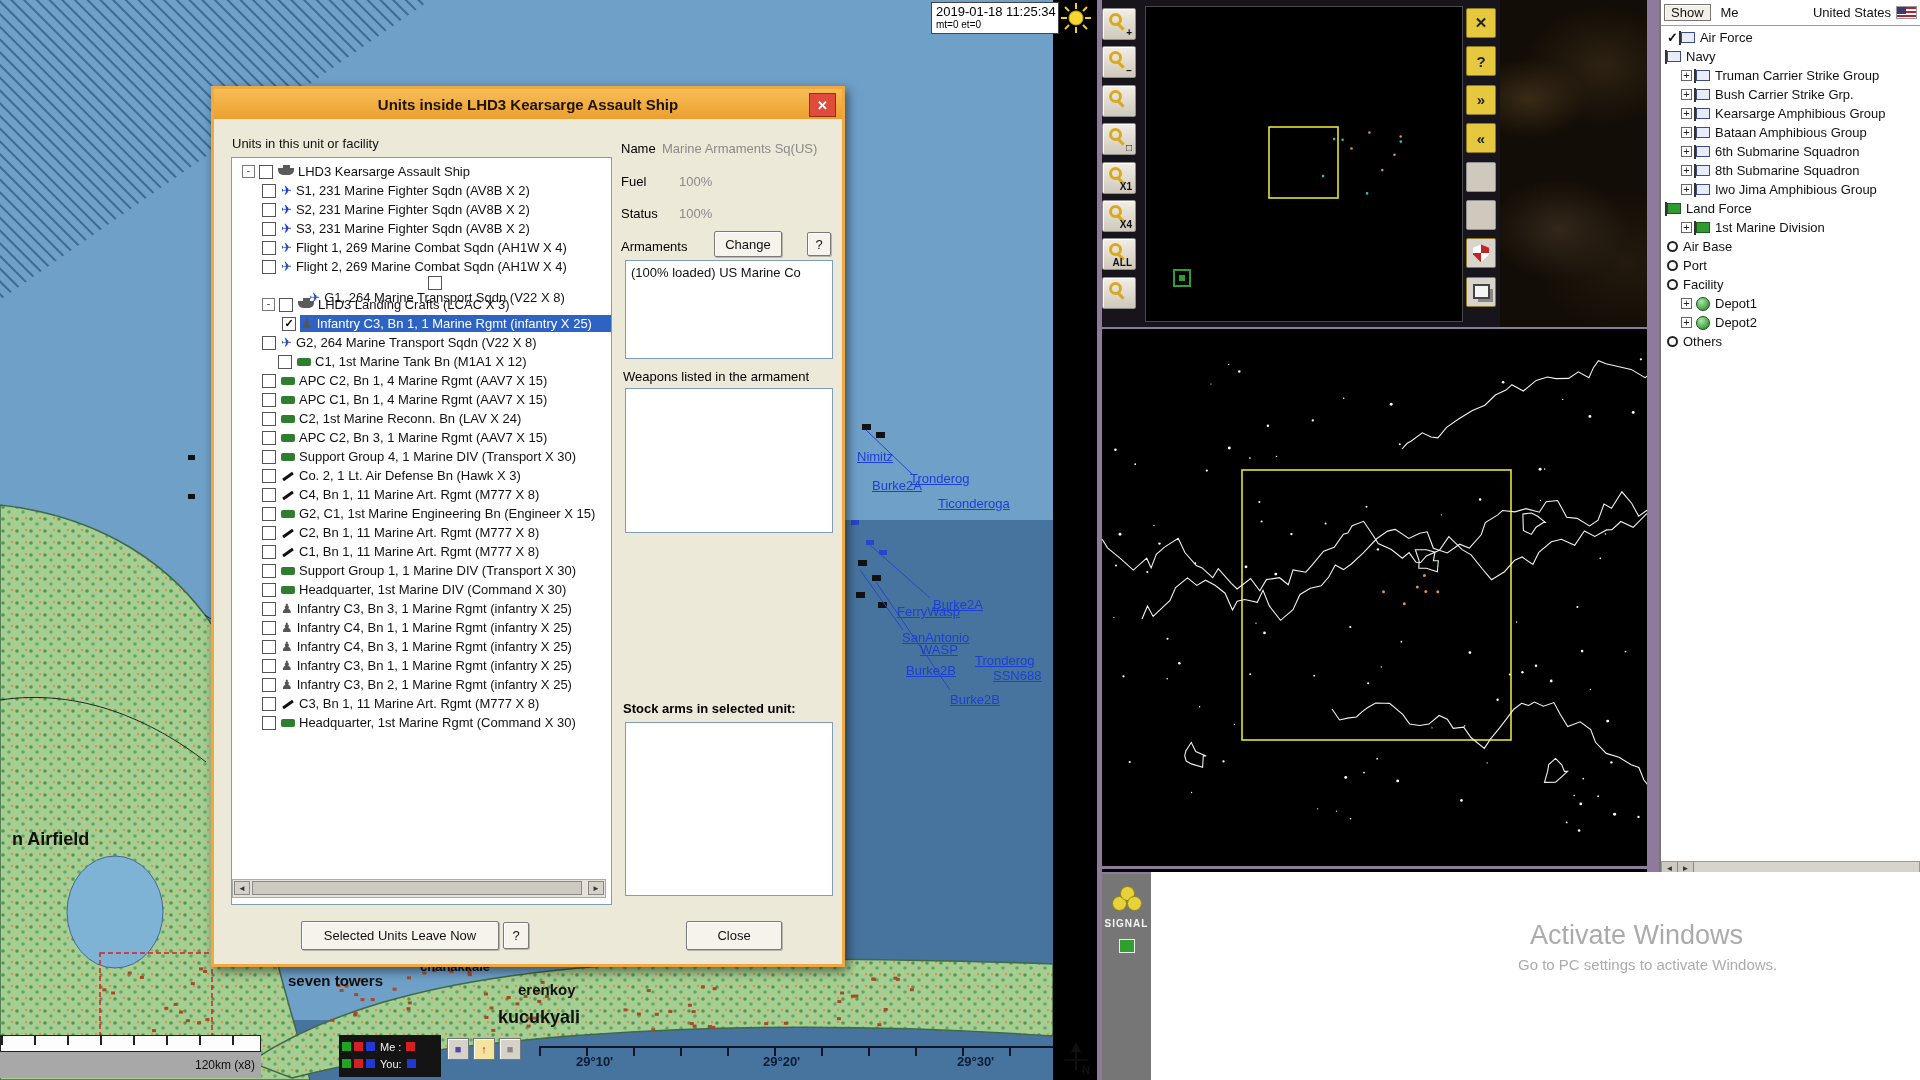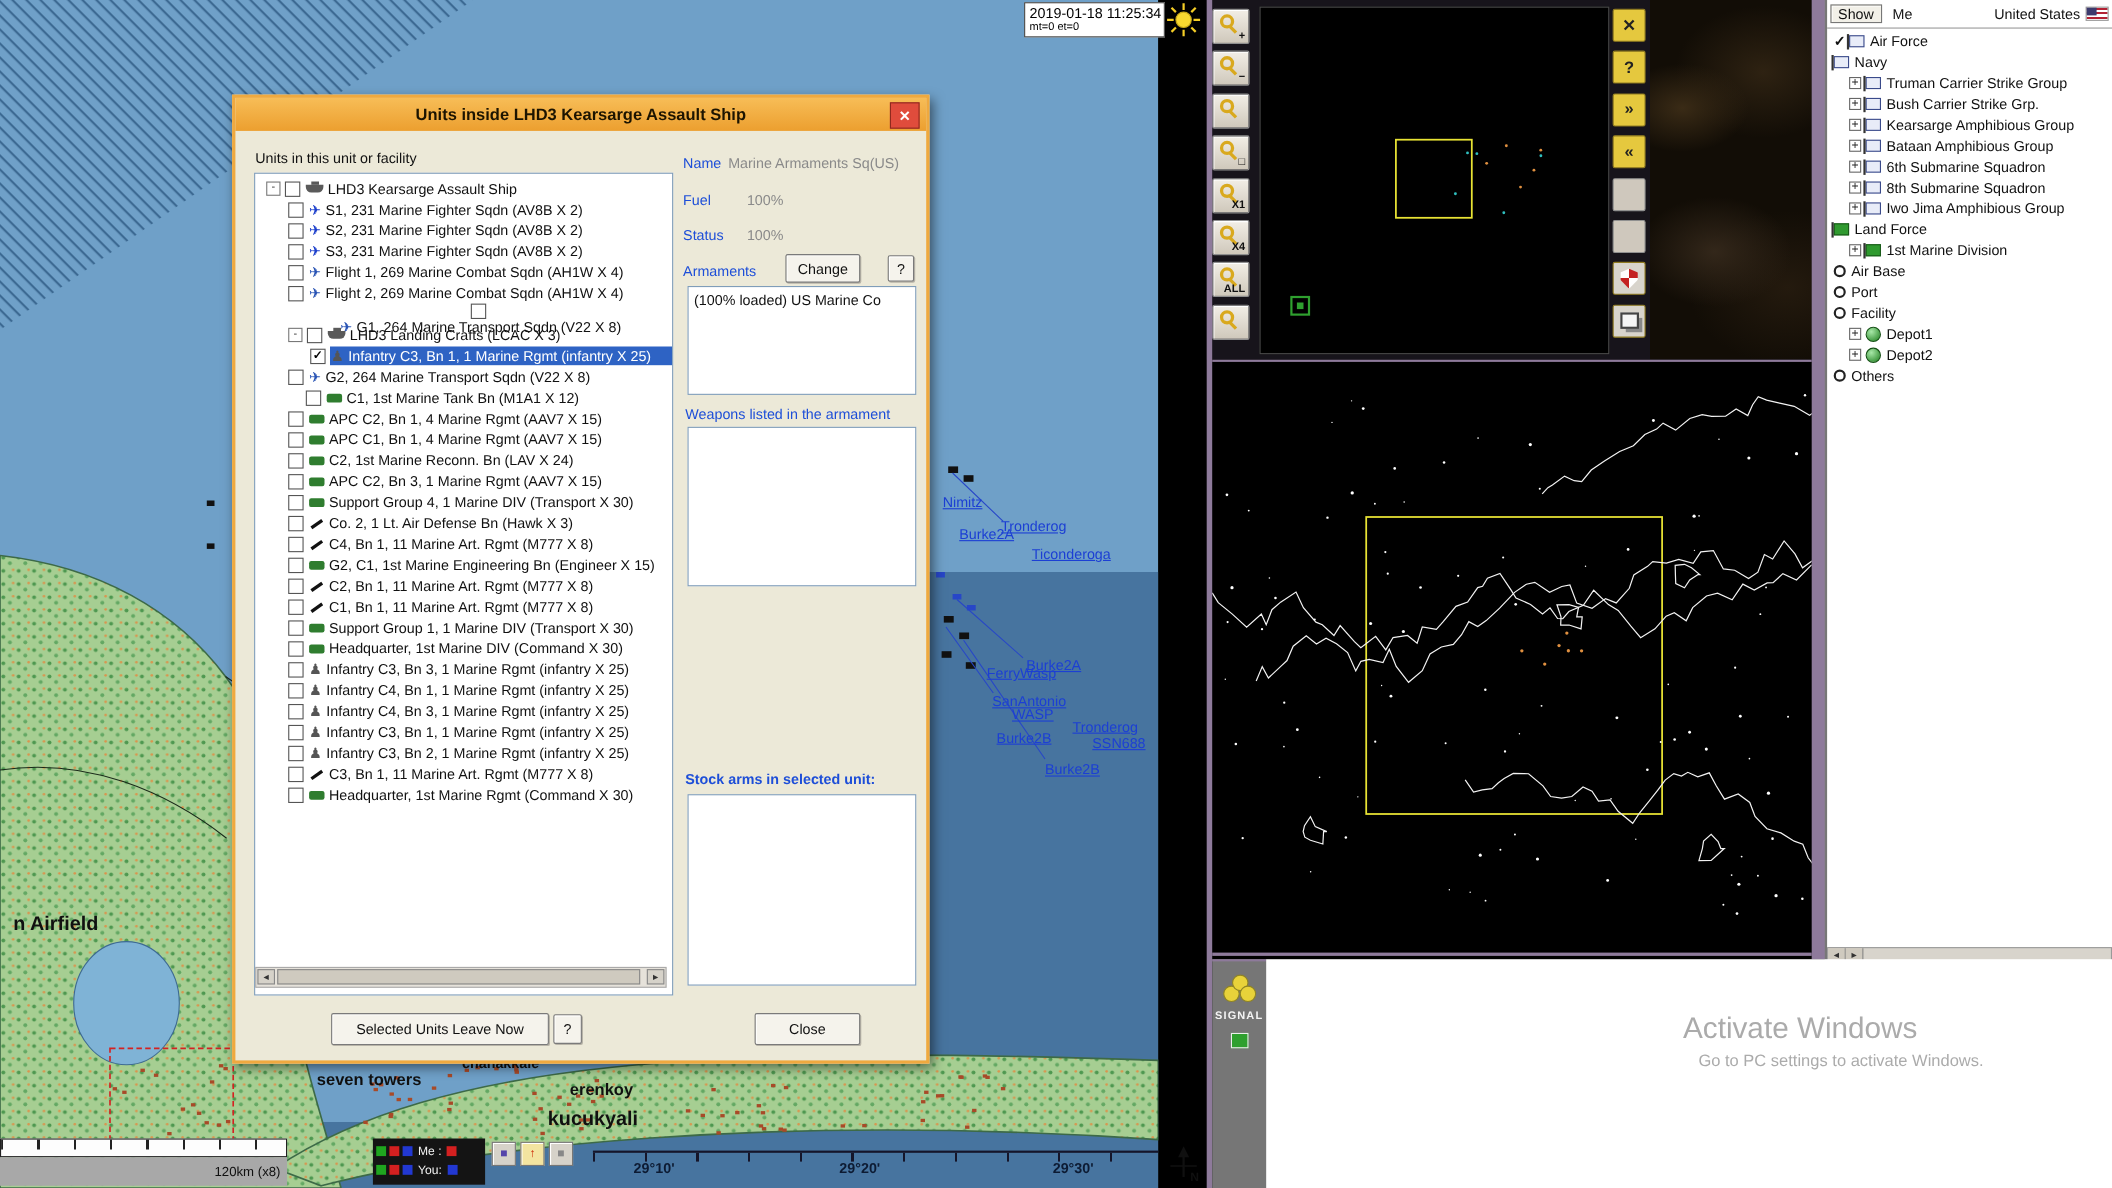--- a/index.html
+++ b/index.html
@@ -70,21 +70,21 @@
   .ic-veh{width:14px;height:8px;background:#2F7D2F;border-radius:2px;}
   .ic-art{width:14px;height:10px;position:relative;}
   .ic-art::before{content:"";position:absolute;left:1px;top:4px;width:12px;height:3px;background:#111;transform:rotate(-35deg);}
   .ic-inf::before{content:"♟";color:#555;font-size:13px;}
   .tlabel{overflow:hidden;}
   .hscroll{position:absolute;left:1px;right:1px;bottom:1px;height:17px;background:#E6E2DA;border-top:1px solid #AAA;}
   .sb-btn{position:absolute;top:1px;width:16px;height:14px;background:#D6D2C9;border:1px solid #888;
       font-size:8px;display:flex;align-items:center;justify-content:center;color:#333;box-sizing:border-box;}
   .sb-btn.left{left:1px;} .sb-btn.right{right:1px;}
   .sb-thumb{position:absolute;left:19px;top:1px;width:330px;height:14px;background:#CFCABF;border:1px solid #888;box-sizing:border-box;}
-  .flabel{position:absolute;font-size:13px;color:#1d4ed8;}
+  .flabel{position:absolute;font-size:13px;color:#000000;}
   .fvalue{position:absolute;font-size:13px;color:#8A8A8A;}
   .btn3d{position:absolute;background:#F5F3EC;border:1px solid #7A7A7A;box-shadow:inset 1px 1px 0 #FFF, 1px 1px 0 #B8B4A8;
       font-size:13px;color:#111;display:flex;align-items:center;justify-content:center;border-radius:2px;}
   .whitebox{position:absolute;background:#FFF;border:1px solid #7F9DB9;box-sizing:border-box;font-size:13px;color:#111;padding:4px 5px;}
   
   #topright-bg{position:absolute;left:1097px;top:0;width:563px;height:327px;background:#17141B;}
   #vdivider{position:absolute;left:1097px;top:0;width:5px;height:1080px;background:#8E7A9B;}
   #vdivider2{position:absolute;left:1647px;top:0;width:12px;height:872px;background:#8E7A9B;}
   .zbtn{position:absolute;left:0;width:34px;height:32px;background:linear-gradient(#F2EEE6,#CFC8BB);
       border:1px solid #8F8F8F;border-radius:2px;box-shadow:inset 1px 1px 0 #FFF;box-sizing:border-box;}
@@ -137,21 +137,21 @@
   .sp-sb{width:15px;height:100%;background:#CFCABF;border-right:1px solid #888;font-size:8px;display:flex;align-items:center;justify-content:center;color:#333;}
   
   #signal-panel{position:absolute;left:1102px;top:872px;width:49px;height:208px;background:#767676;border-top:2px solid #8E7A9B;box-sizing:border-box;}
   .clover{position:relative;width:30px;height:28px;margin:12px auto 4px;}
   .clover span{position:absolute;width:15px;height:15px;border-radius:50%;background:#E8D23A;border:1px solid #8F8425;box-sizing:border-box;}
   .clover .c1{left:0;top:10px;} .clover .c2{left:8px;top:0;} .clover .c3{left:15px;top:10px;}
   #signal-label{text-align:center;color:#F4F4F4;font-size:10px;font-weight:bold;letter-spacing:1px;}
   .sig-green{width:16px;height:14px;margin:10px auto 0;background:#2FA02F;border:1px solid #EDEDED;box-sizing:border-box;}
   #activate{position:absolute;left:1151px;top:872px;width:769px;height:208px;background:#FFF;}
   #activate .a1{position:absolute;left:379px;top:48px;font-size:27px;color:#ABABAB;}
-  #activate .a2{position:absolute;left:393px;top:84px;font-size:15px;color:#ABABAB;}
+  #activate .a2{position:absolute;left:367px;top:84px;font-size:15px;color:#ABABAB;}
 </style>
 </head>
 <body>
 
 <div id="app">
 
   <div id="terrain">
     <svg id="terrain-svg" viewBox="0 0 1053 1080" width="1053" height="1080">
       <defs>
         <pattern id="forest" width="14" height="12" patternUnits="userSpaceOnUse">

